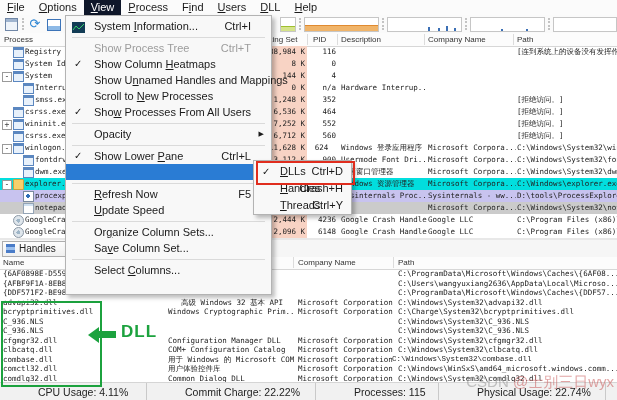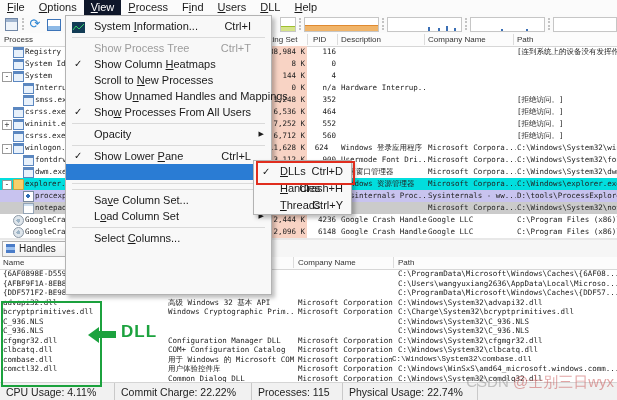--- a/index.html
+++ b/index.html
@@ -59,21 +59,21 @@
   .lhead{position:absolute;left:0;top:257px;width:617px;height:12px;background:#fcfcfc;
     border-bottom:1px solid #d7d7d7;font-size:8px;color:#333;}
   .lhead span{position:absolute;top:1px;white-space:nowrap;}
   .lrows{position:absolute;left:0;top:269px;width:617px;height:114px;overflow:hidden;
     font-family:"DejaVu Sans Mono",monospace;font-size:7.5px;color:#222;}
   .lrow{position:absolute;left:0;width:617px;height:9.5px;line-height:9.5px;}
   .lrow span{position:absolute;white-space:nowrap;overflow:hidden;}
   
   .statusbar{position:absolute;left:0;top:382px;width:617px;height:18px;background:#f1f1f1;
     border-top:1px solid #d5d5d5;display:flex;font-size:10.5px;color:#222;}
-  .seg{height:18px;line-height:18px;padding-left:6px;border-right:1px solid #c9c9c9;box-sizing:border-box;}
+  .seg{height:18px;line-height:18px;padding-left:6px;border-right:1px solid #c9c9c9;box-sizing:border-box;margin-left:32px;}
   
   .menu-panel{position:absolute;left:65px;top:15px;width:207px;height:280px;background:#f8f8f8;
     border:1px solid #b3b3b3;box-shadow:3px 3px 4px rgba(0,0,0,.25);z-index:30;padding-top:2px;box-sizing:border-box;}
   .submenu{position:absolute;left:253px;top:160px;width:99px;height:55px;background:#f8f8f8;
     border:1px solid #b3b3b3;box-shadow:3px 3px 4px rgba(0,0,0,.25);z-index:35;padding-top:2px;box-sizing:border-box;}
   .mi{position:relative;height:16px;line-height:16px;padding-left:28px;font-size:11px;color:#1a1a1a;white-space:nowrap;}
   .submenu .mi{height:17px;line-height:17px;padding-left:26px;}
   .mi .chk{position:absolute;left:8px;top:0;font-size:10px;}
   .mi .short{position:absolute;right:20px;top:0;}
   .submenu .mi .short{right:8px;}
@@ -339,21 +339,21 @@
         <span style="left: 398px; width: 219px;">C:\Users\wangyuxiang2636\AppData\Local\Microso...</span>
       </div>
       <div class="lrow" style="top: 19px;">
         <span style="left: 3px; width: 158px;">{DDF571F2-BE98-4268-8265-1A9A55C...</span>
         <span style="left: 168px; width: 128px;"></span>
         <span style="left: 298px; width: 96px;"></span>
         <span style="left: 398px; width: 219px;">C:\ProgramData\Microsoft\Windows\Caches\{DDF57...</span>
       </div>
       <div class="lrow" style="top: 28.5px;">
         <span style="left: 3px; width: 158px;">advapi32.dll</span>
-        <span style="left: 168px; width: 128px;">高级 Windows 32 基本 API</span>
+        <span style="left: 168px; width: 128px; text-align: center;">高级 Windows 32 基本 API</span>
         <span style="left: 298px; width: 96px;">Microsoft Corporation</span>
         <span style="left: 398px; width: 219px;">C:\Windows\System32\advapi32.dll</span>
       </div>
       <div class="lrow" style="top: 38px;">
         <span style="left: 3px; width: 158px;">bcryptprimitives.dll</span>
         <span style="left: 168px; width: 128px;">Windows Cryptographic Prim...</span>
         <span style="left: 298px; width: 96px;">Microsoft Corporation</span>
         <span style="left: 398px; width: 219px;">C:\Charge\System32\bcryptprimitives.dll</span>
       </div>
       <div class="lrow" style="top: 47.5px;">
@@ -386,20 +386,21 @@
         <span style="left: 298px; width: 96px;">Microsoft Corporation</span>
         <span style="left: 392px; width: 219px; font-family: Liberation Mono, monospace;">C:\Windows\System32\combase.dll</span>
       </div>
       <div class="lrow" style="top: 95px;">
         <span style="left: 3px; width: 158px;">comctl32.dll</span>
         <span style="left: 168px; width: 128px;">用户体验控件库</span>
         <span style="left: 298px; width: 96px;">Microsoft Corporation</span>
         <span style="left: 398px; width: 219px;">C:\Windows\WinSxS\amd64_microsoft.windows.comm...</span>
       </div>
       <div class="lrow" style="top: 104.5px;">
+        <span style="left: 3px; width: 158px;">comdlg32.dll</span>
         <span style="left: 168px; width: 128px;">Common Dialog DLL</span>
         <span style="left: 298px; width: 96px;">Microsoft Corporation</span>
         <span style="left: 398px; width: 219px;">C:\Windows\System32\comdlg32.dll</span>
       </div>
     </div>
 
   <div class="statusbar" id="statusbar">
       <div class="seg" style="width: 115px;">CPU Usage: 4.11%</div>
       <div class="seg" style="width: 137px;">Commit Charge: 22.22%</div>
       <div class="seg" style="width: 91px;">Processes: 115</div>
@@ -412,32 +413,34 @@
   <div class="green-label">DLL</div>
 
   <div class="menu-panel" id="viewmenu">
       <div class="mi"><span class="mi-icon"><svg width="13" height="11">
             <rect width="13" height="11" fill="#123c55"></rect>
             <polyline points="1,8 4,4 7,7 12,2" stroke="#35d06a" stroke-width="1" fill="none"></polyline>
           </svg></span><span class="mi-label">System <u>I</u>nformation...</span><span class="short">Ctrl+I</span></div>
       <div class="msep"></div>
       <div class="mi dis"><span class="mi-label">Show Process Tree</span><span class="short">Ctrl+T</span></div>
       <div class="mi"><span class="chk">✓</span><span class="mi-label">Show Column <u>H</u>eatmaps</span></div>
+      <div class="mi"><span class="mi-label">Show U<u>n</u>named Handles and Mappings</span></div>
       <div class="mi"><span class="mi-label">Scroll to <u>N</u>ew Processes</span></div>
-      <div class="mi"><span class="mi-label">Show U<u>n</u>named Handles and Mappings</span></div>
       <div class="mi"><span class="chk">✓</span><span class="mi-label">Sho<u>w</u> Processes From All Users</span></div>
       <div class="msep"></div>
       <div class="mi"><span class="mi-label">Opacity</span><span class="sub-arrow">▶</span></div>
       <div class="msep"></div>
       <div class="mi"><span class="chk">✓</span><span class="mi-label">Show Lower <u>P</u>ane</span><span class="short">Ctrl+L</span></div>
       <div class="mi hl"><span class="sub-arrow">▶</span></div>
       <div class="msep"></div>
-      <div class="msep"></div>
+      <div class="mi"><span class="mi-label"><u>R</u>efresh Now</span><span class="short">F5</span></div>
+      <div class="mi"><span class="mi-label"><u>U</u>pdate Speed</span><span class="sub-arrow">▶</span></div>
+      <div class="msep"></div>
+      <div class="mi"><span class="mi-label">Or<u>g</u>anize Column Sets...</span></div>
       <div class="mi"><span class="mi-label">Sa<u>v</u>e Column Set...</span></div>
-      <div class="mi"><span class="mi-label">L<u>o</u>ad Column Set</span><span class="sub-arrow">▶</span></div>
       <div class="msep"></div>
       <div class="mi"><span class="mi-label">Select <u>C</u>olumns...</span></div>
     </div>
   <div class="submenu" id="submenu">
       <div class="mi"><span class="chk">✓</span><span class="mi-label"><u>D</u>LLs</span><span class="short">Ctrl+D</span></div>
       <div class="mi"><span class="mi-label"><u>H</u>andles</span><span class="short">Crash+H</span></div>
       <div class="mi"><span class="mi-label"><u>T</u>hreads</span><span class="short">Ctrl+Y</span></div>
     </div>
   <div class="red-box"></div>
 

